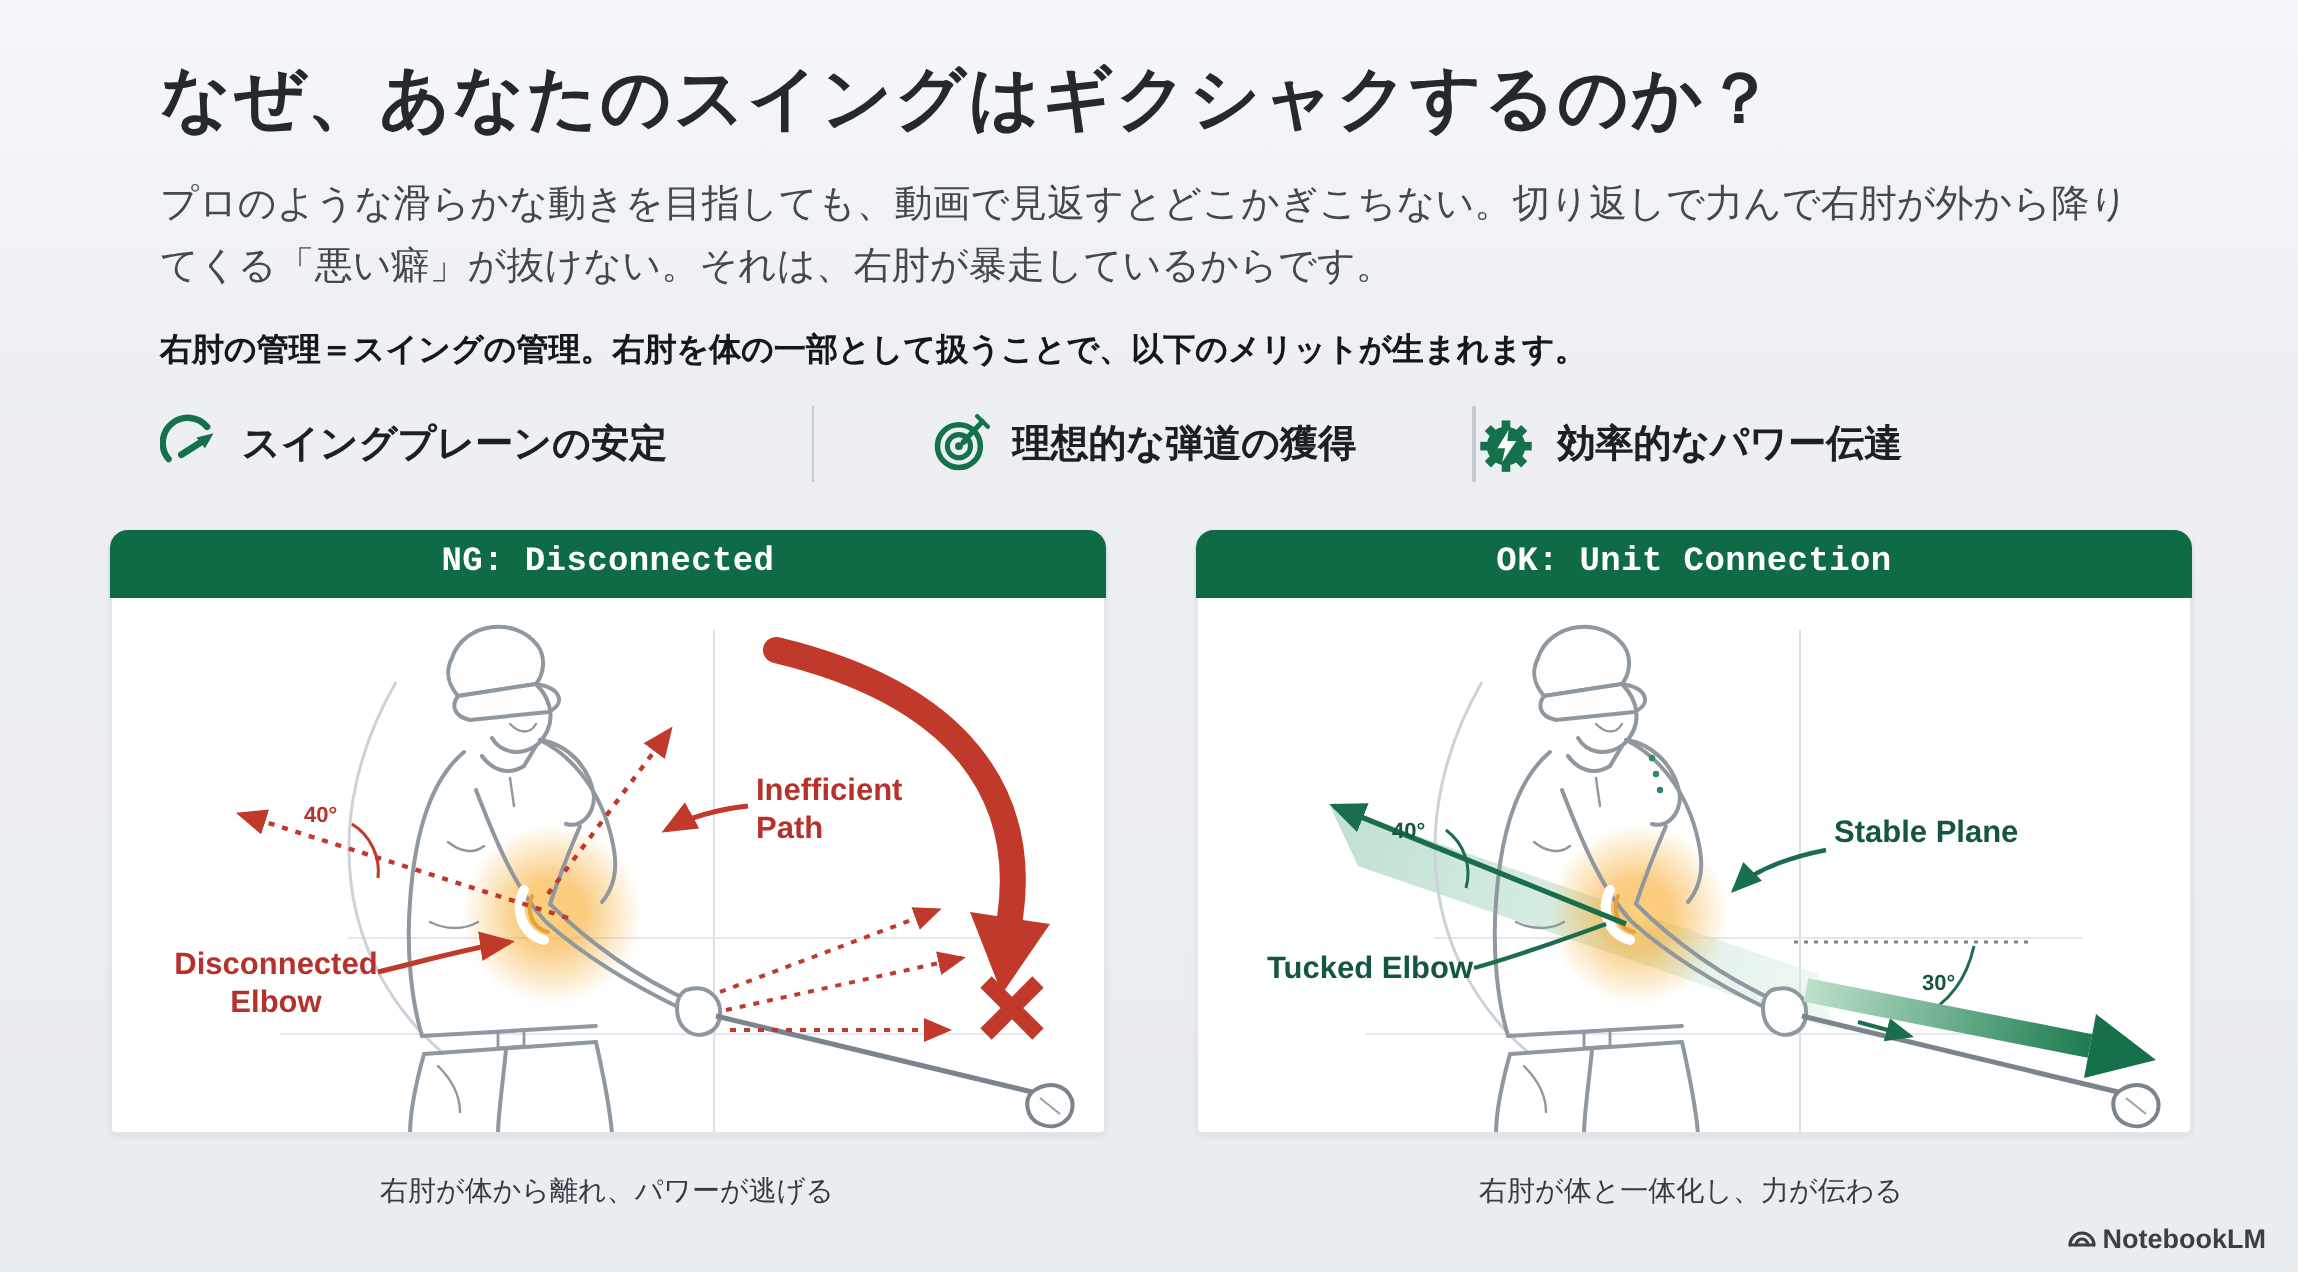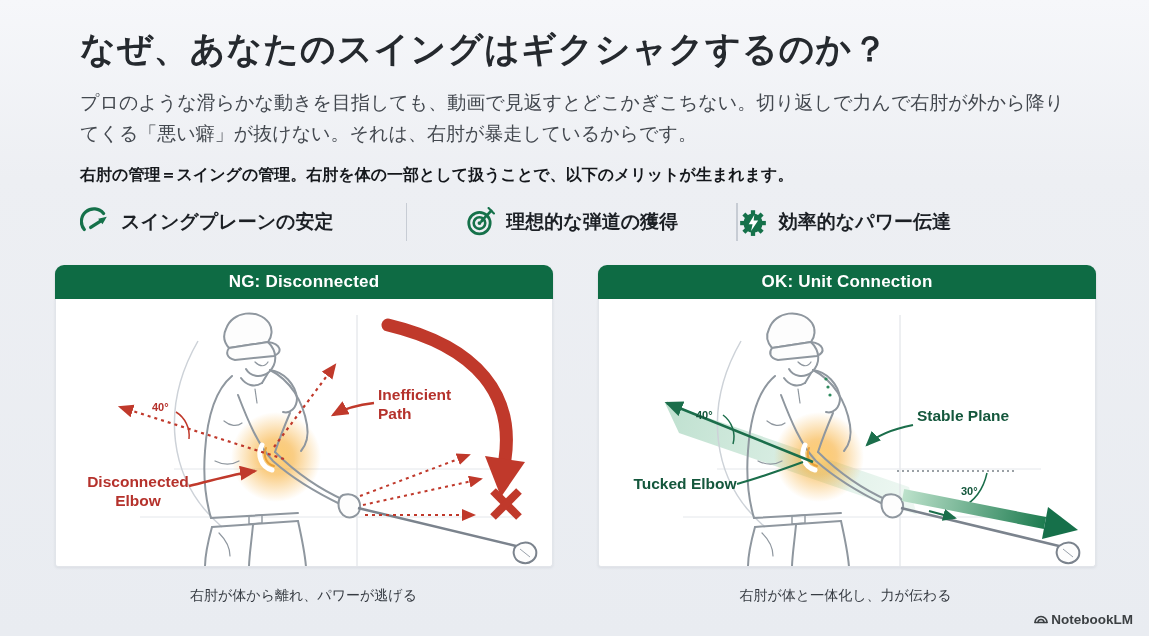--- a/index.html
+++ b/index.html
@@ -41,20 +41,21 @@
     margin-top:24px;
     display:flex; gap:45px; padding:0 55px;
   }
   .panel { width:498px; }
   .panel-header {
     height:34px; background:#0e6b44;
     border-radius:9px 9px 0 0;
     display:flex; align-items:center; justify-content:center;
     color:#ffffff; font-size:17px; font-weight:700; letter-spacing:.2px;
     box-shadow:0 1px 2px rgba(0,0,0,.15);
+    font-family:Liberation Mono, monospace;
   }
   .panel-body {
     height:268px; background:#ffffff;
     border:1px solid #e2e5ea; border-top:none;
     border-radius:0 0 3px 3px;
     box-shadow:0 1px 3px rgba(30,40,60,.08);
     overflow:hidden;
   }
   .captions { display:flex; gap:45px; padding:0 55px; margin-top:20px; }
   .caption {

